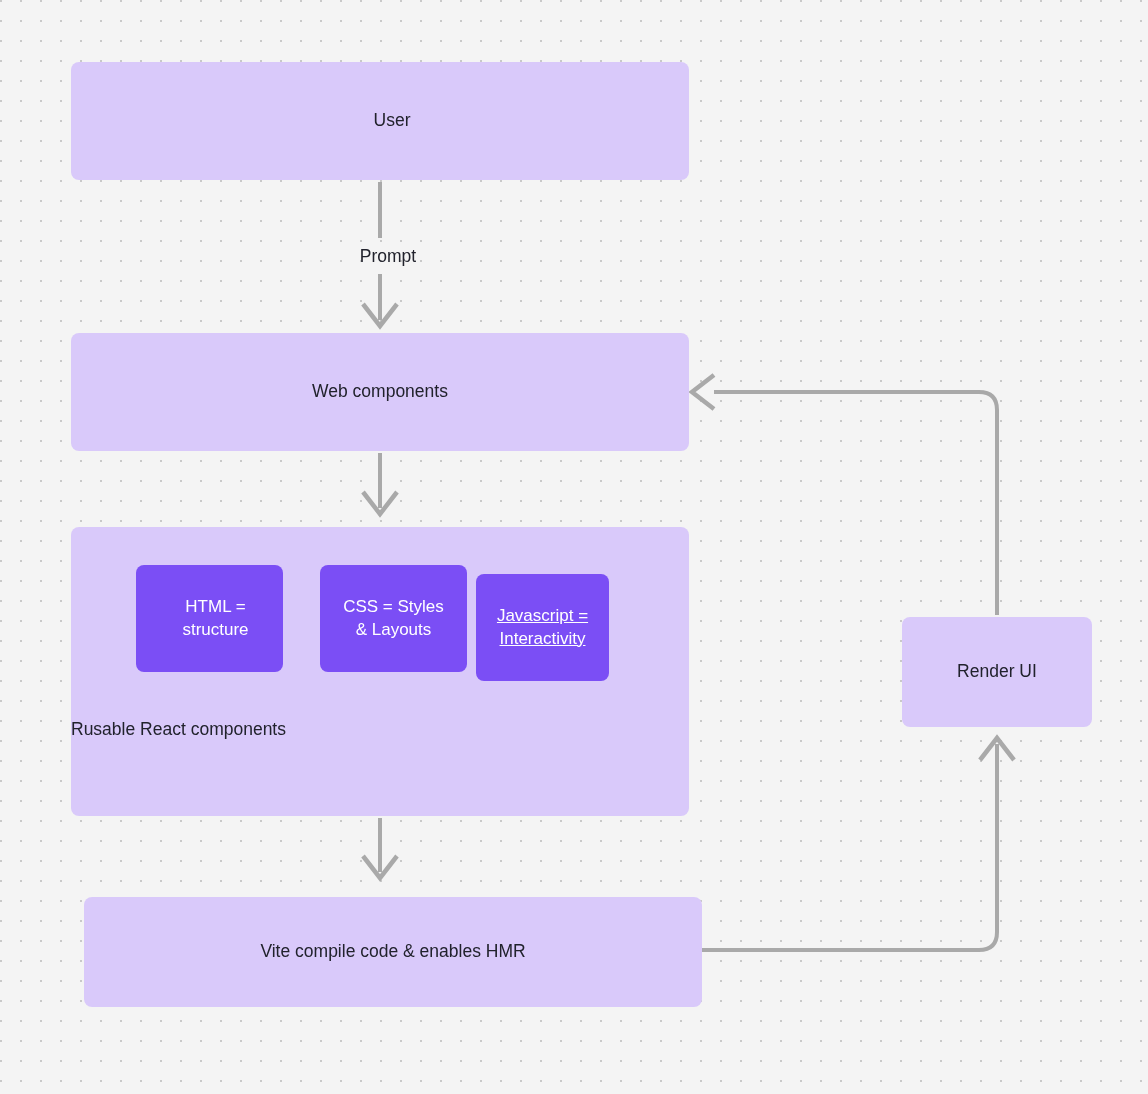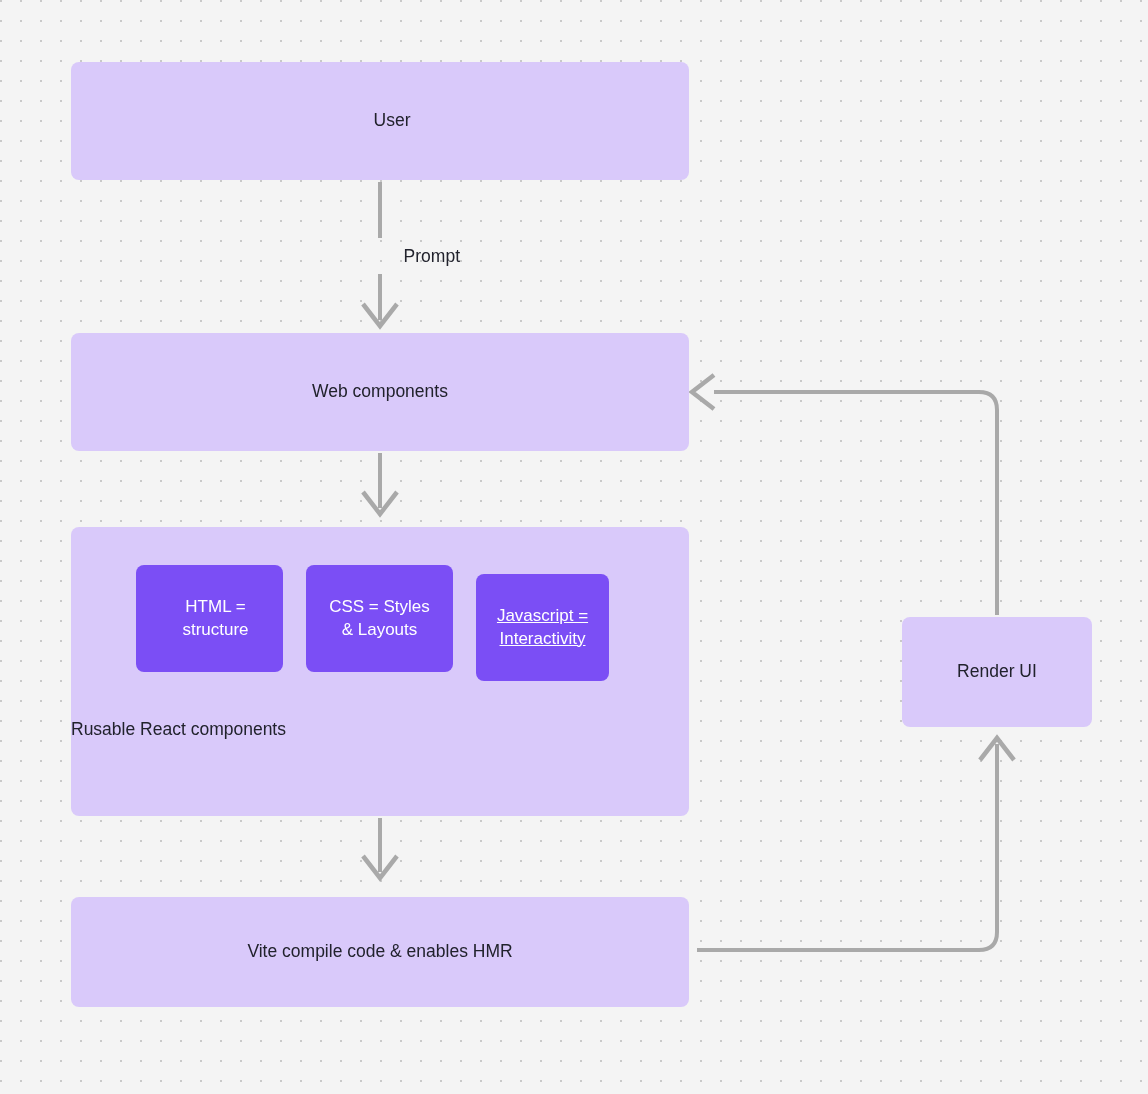--- a/index.html
+++ b/index.html
@@ -78,27 +78,27 @@
     stroke: #a9a9a9;
     stroke-width: 4.5;
     stroke-linecap: butt;
     stroke-linejoin: miter;
   }
 
   
   #node-user          { left: 71px;  top: 62px;  width: 618px; height: 118px; padding-left: 24px; }
   #node-webapp        { left: 71px;  top: 333px; width: 618px; height: 118px; }
   #node-react         { left: 71px;  top: 527px; width: 618px; height: 289px; }
-  #node-vite          { left: 71px;  top: 897px; width: 618px; height: 110px; justify-content: center; }
+  #node-vite          { left: 84px;  top: 897px; width: 618px; height: 110px; justify-content: center; }
   #node-render        { left: 902px; top: 617px; width: 190px; height: 110px; }
   #node-html          { left: 136px; top: 565px; width: 147px; height: 107px; padding-left: 12px; }
-  #node-css           { left: 306px; top: 565px; width: 147px; height: 107px; }
+  #node-css           { left: 320px; top: 565px; width: 147px; height: 107px; }
   #node-js            { left: 476px; top: 574px; width: 133px; height: 107px; text-decoration: underline; }
   #label-reusable     { left: 71px;  top: 718px; width: 618px; }
-  #label-prompt       { left: 300px; top: 245px; width: 160px; text-align: right; }
+  #label-prompt       { left: 308px; top: 245px; width: 160px; }
 </style>
 </head>
 <body>
 
 <div id="canvas">
 
   <svg class="edges" viewBox="0 0 1148 1094">
 
     <path class="edge-path" d="M 380 182 L 380 238"></path>
 

